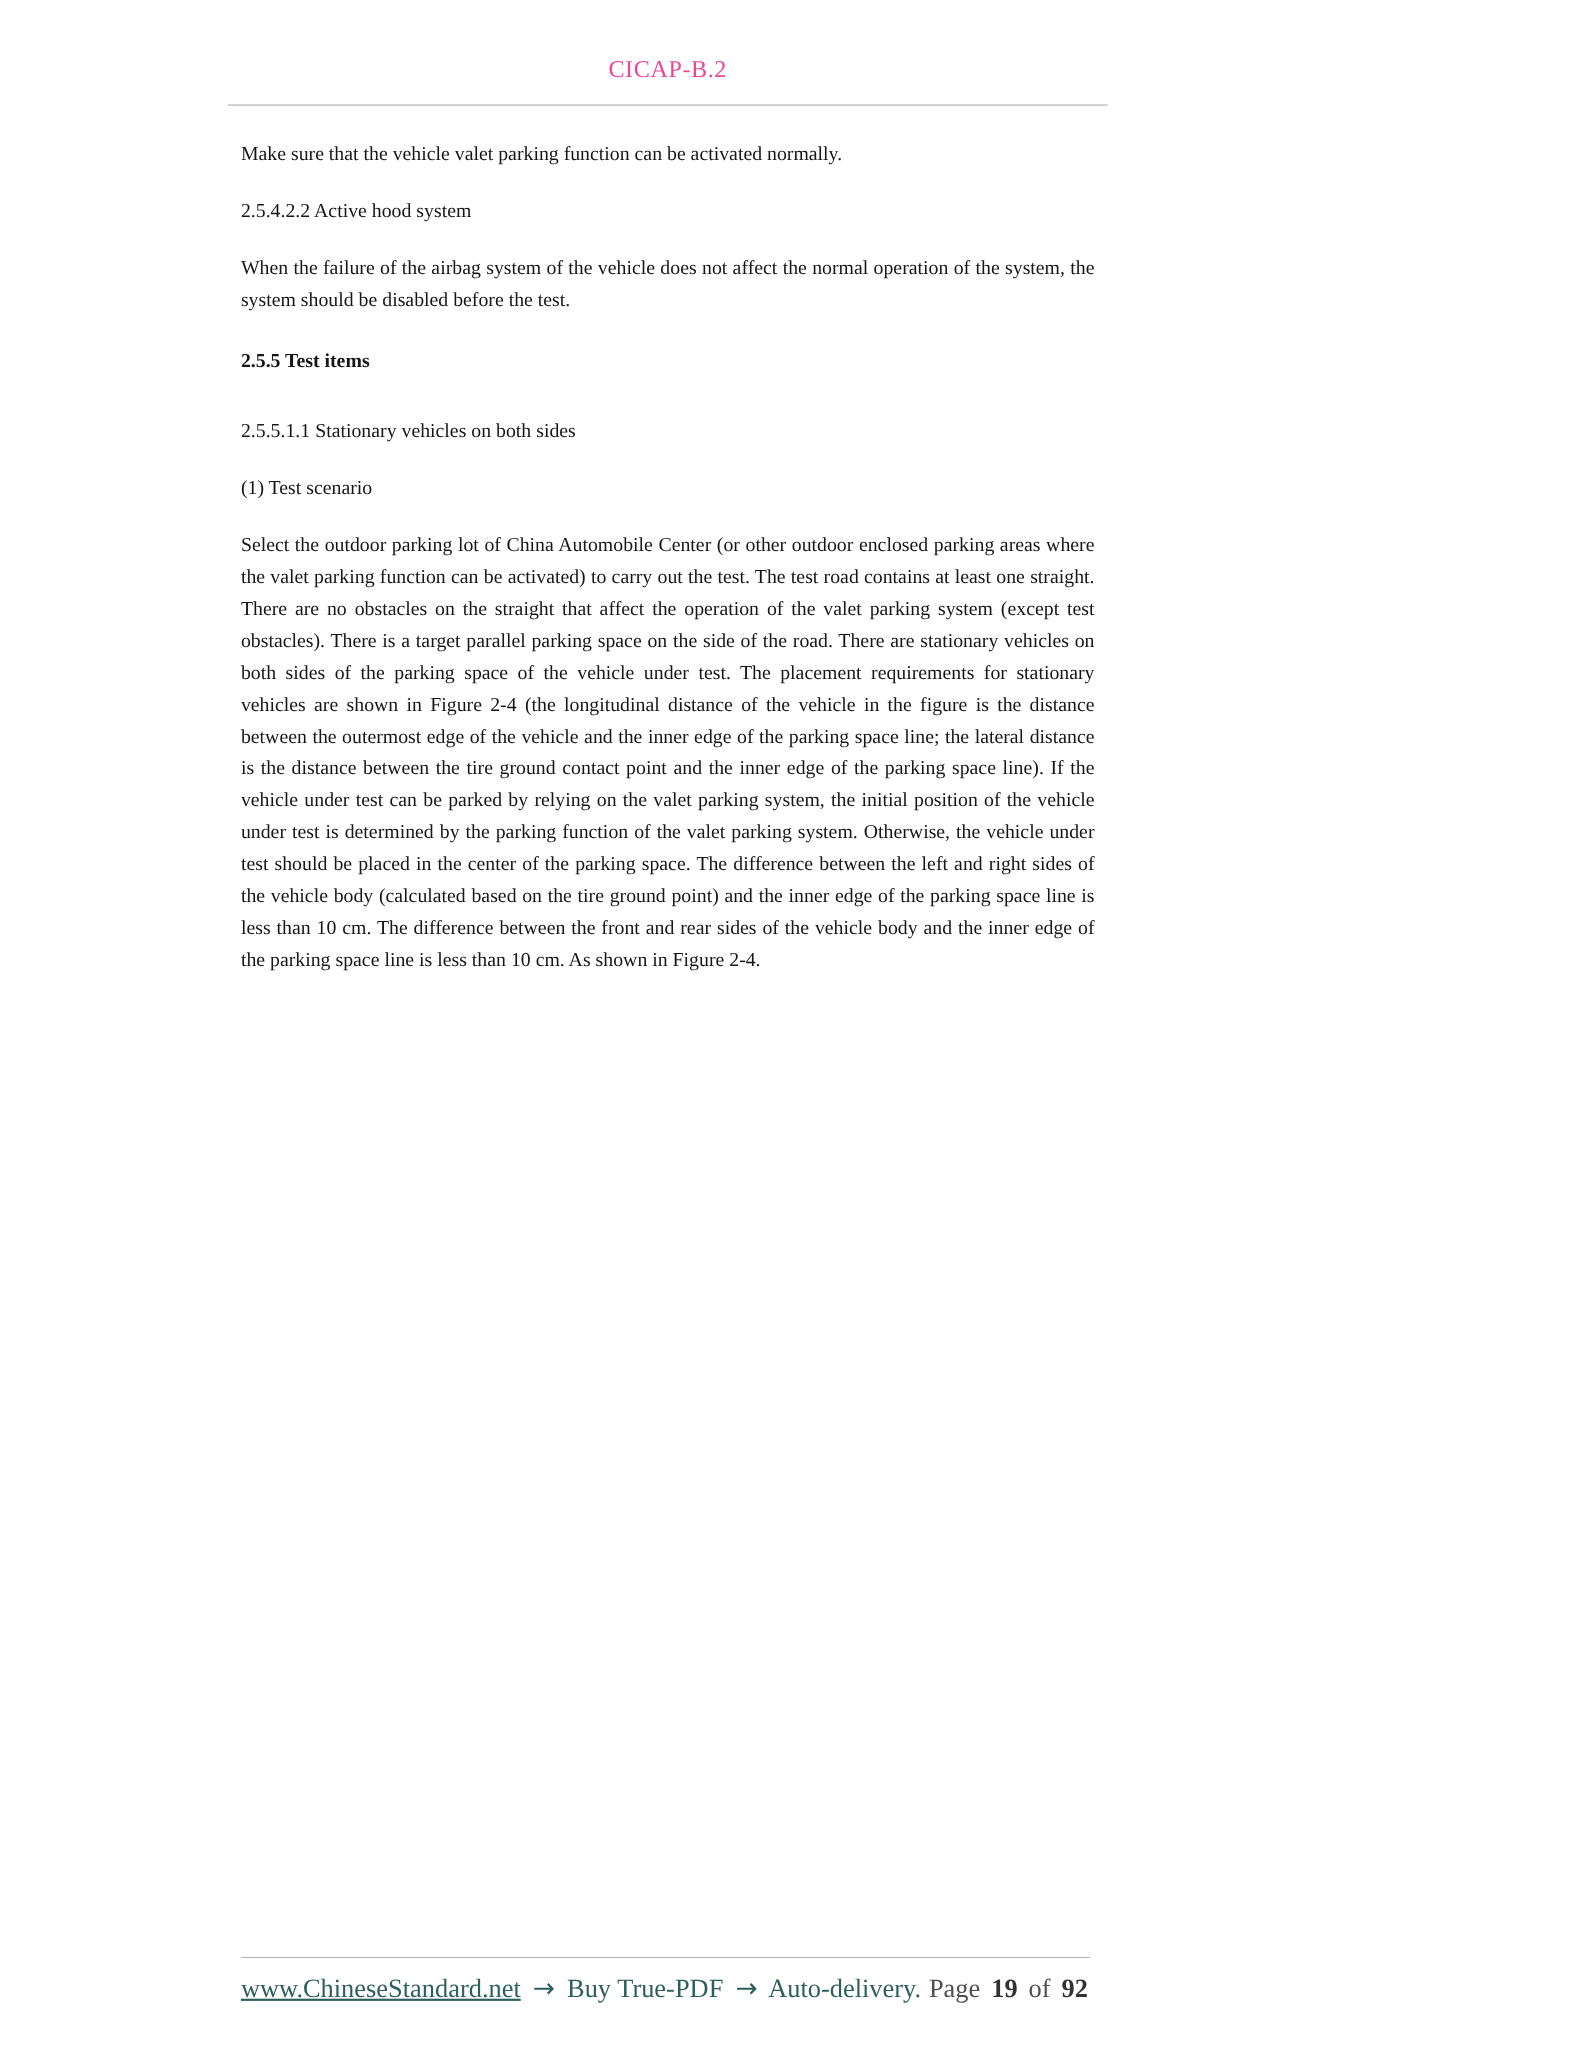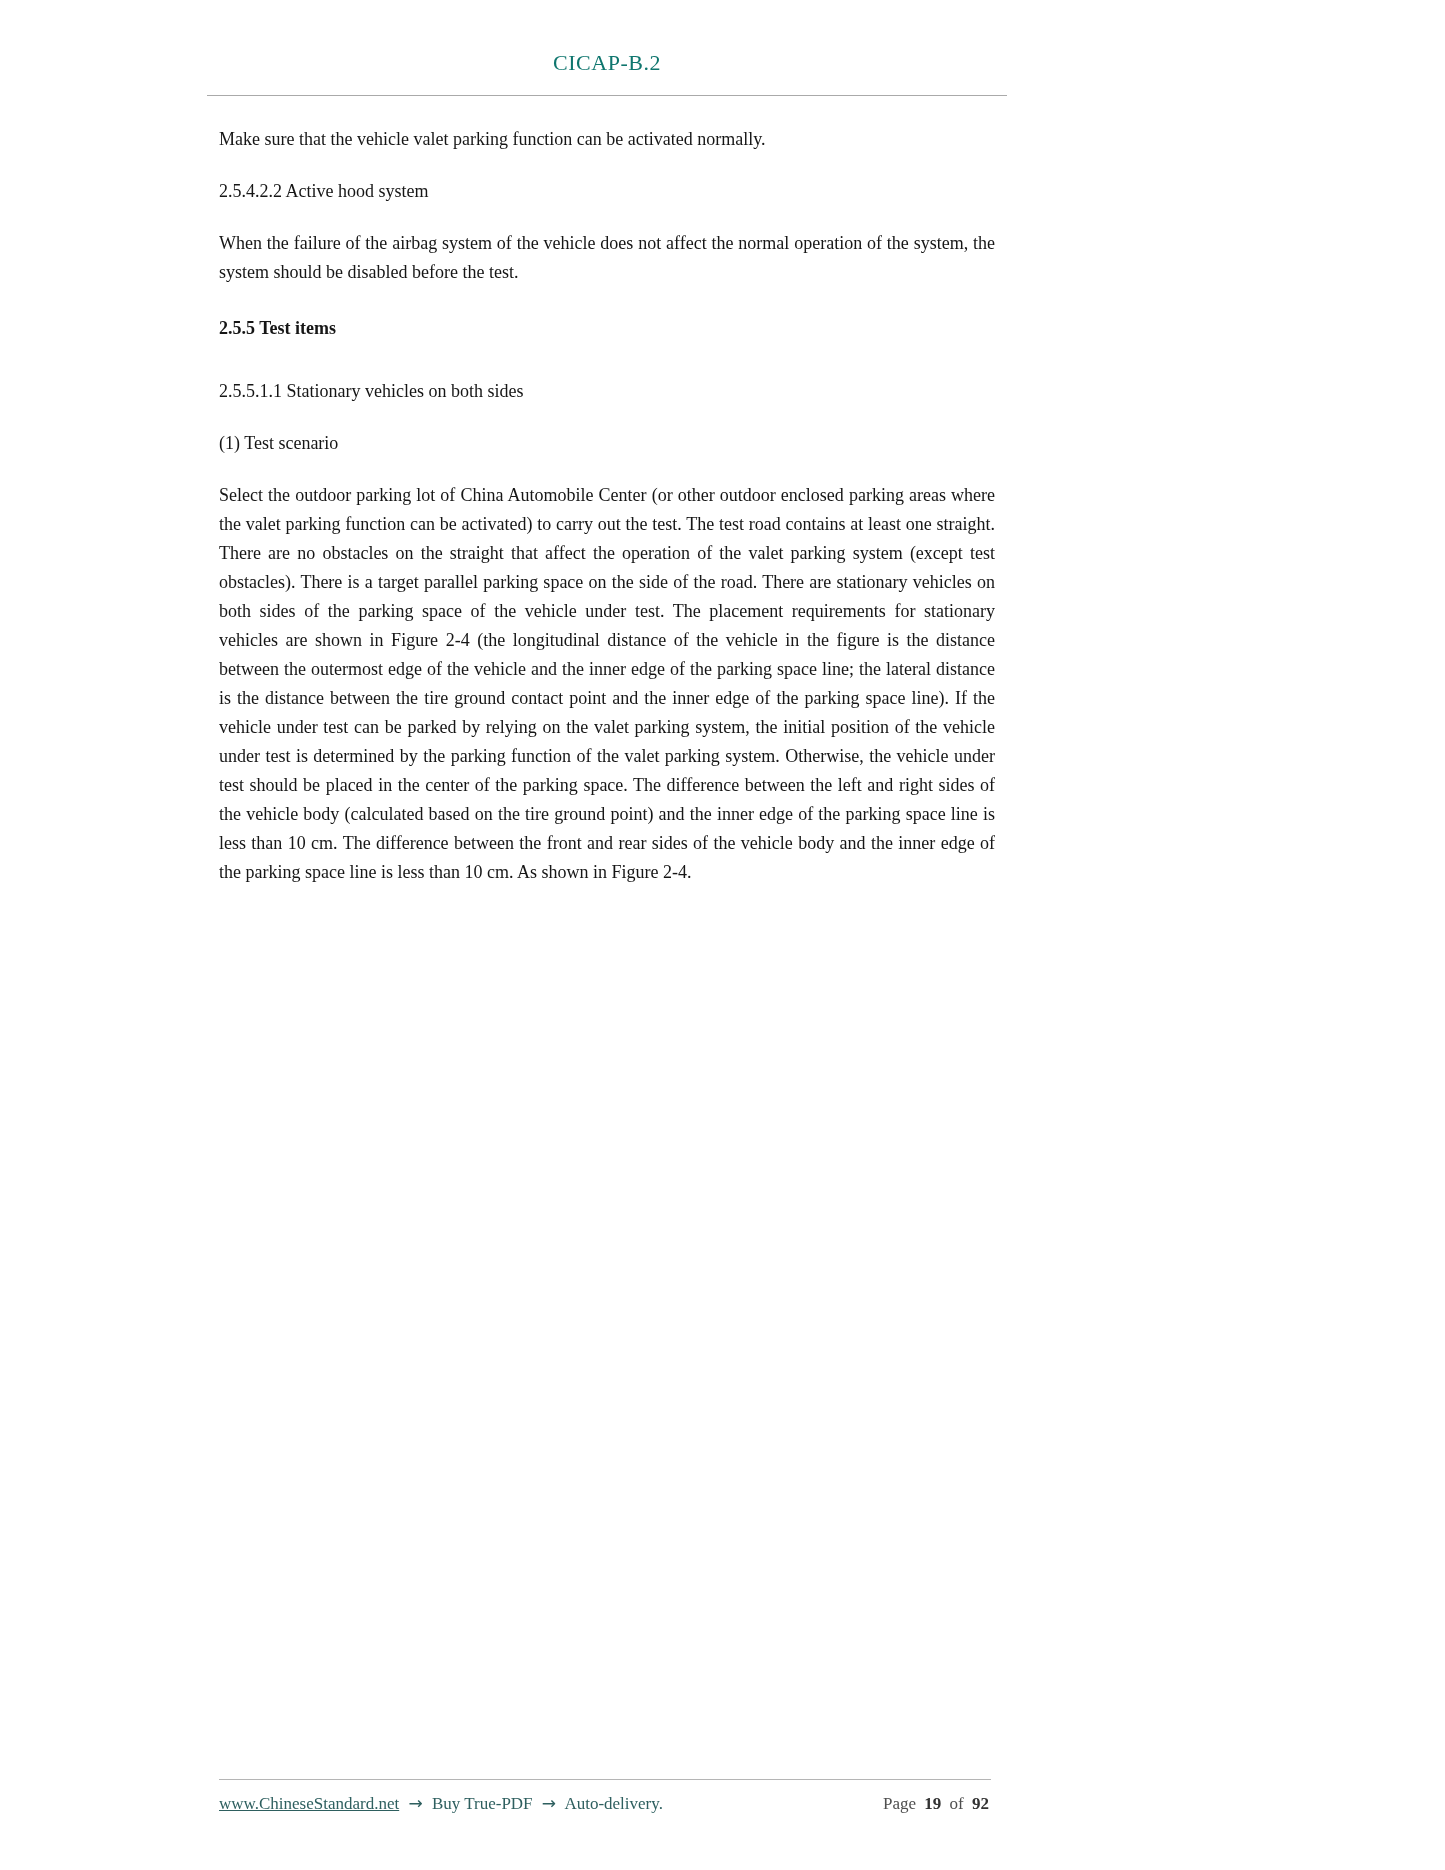--- a/index.html
+++ b/index.html
@@ -19,21 +19,21 @@
   .content-col {
     position: absolute;
     left: 219px;
     top: 0;
     width: 776px;
   }
 
   .doc-header { padding-top: 50px; text-align: center; }
   .doc-title {
     font-size: 22px;
-    color: #0f766e;
+    color: #ec4899;
     letter-spacing: 0.5px;
   }
   .header-rule {
     border: none;
     border-top: 1px solid #aaaaaa;
     margin-top: 19px;
     margin-left: -12px;
     margin-right: -12px;
   }
 
@@ -58,21 +58,21 @@
   }
   .footer-rule {
     border: none;
     border-top: 1px solid #b5b5b5;
   }
   .footer-row {
     display: flex;
     justify-content: space-between;
     align-items: baseline;
     margin-top: 13px;
-    font-size: 17px;
+    font-size: 24px;
   }
   .footer-left { color: #2e5f5f; white-space: nowrap; }
   .footer-left .seg { margin-right: 5px; }
   .footer-left a {
     color: #2e5f5f;
     text-decoration: underline;
     cursor: pointer;
   }
   .arrow { font-family: "DejaVu Sans", sans-serif; }
   .footer-right { color: #4f4f4f; white-space: nowrap; }

